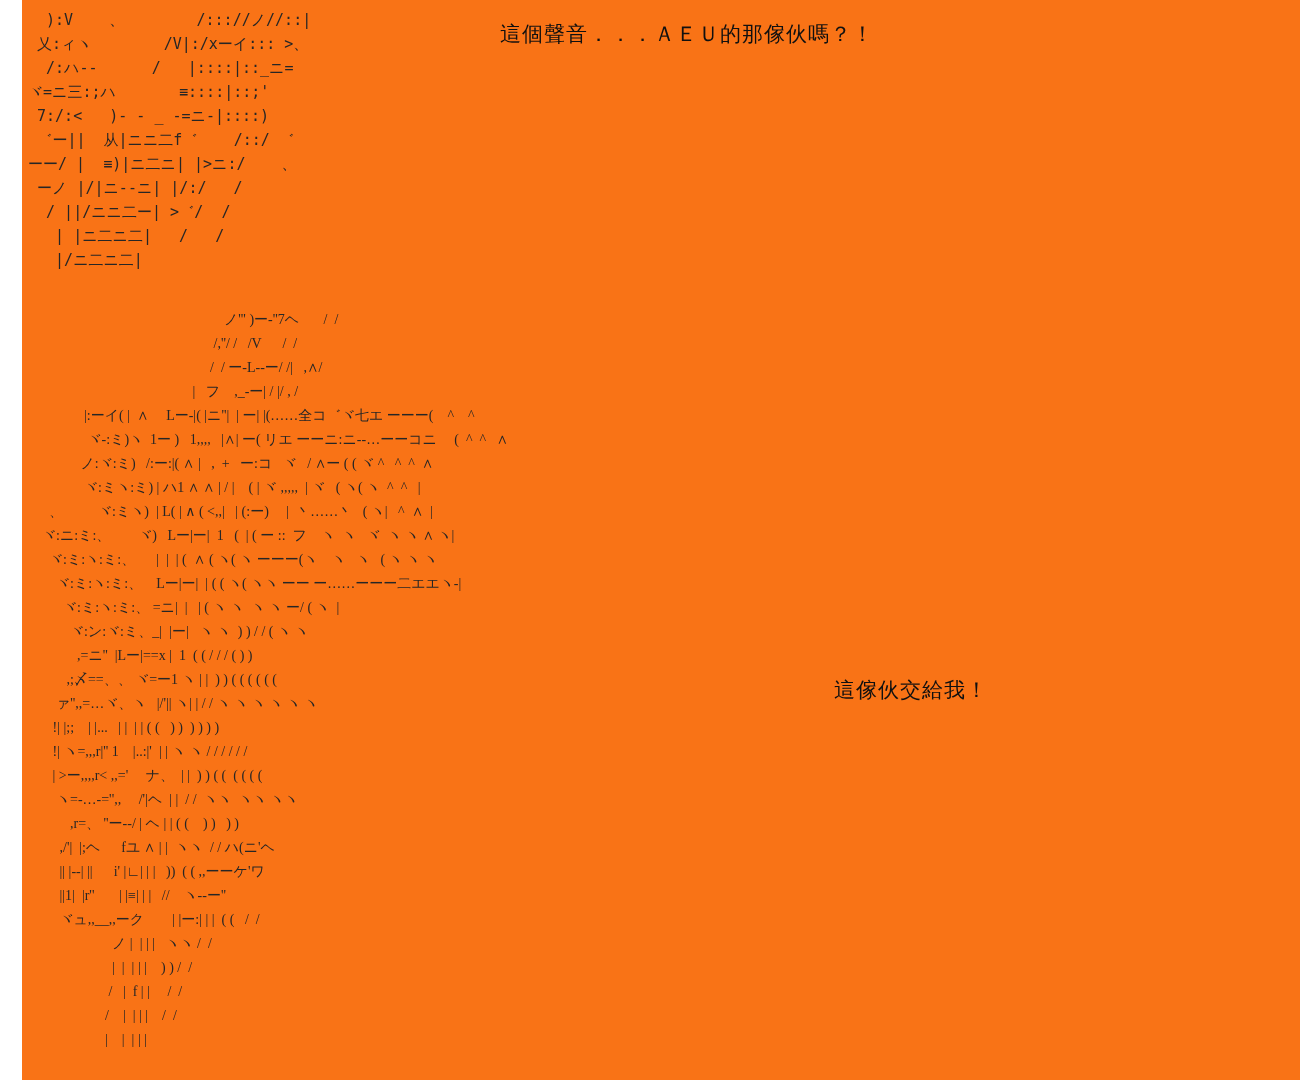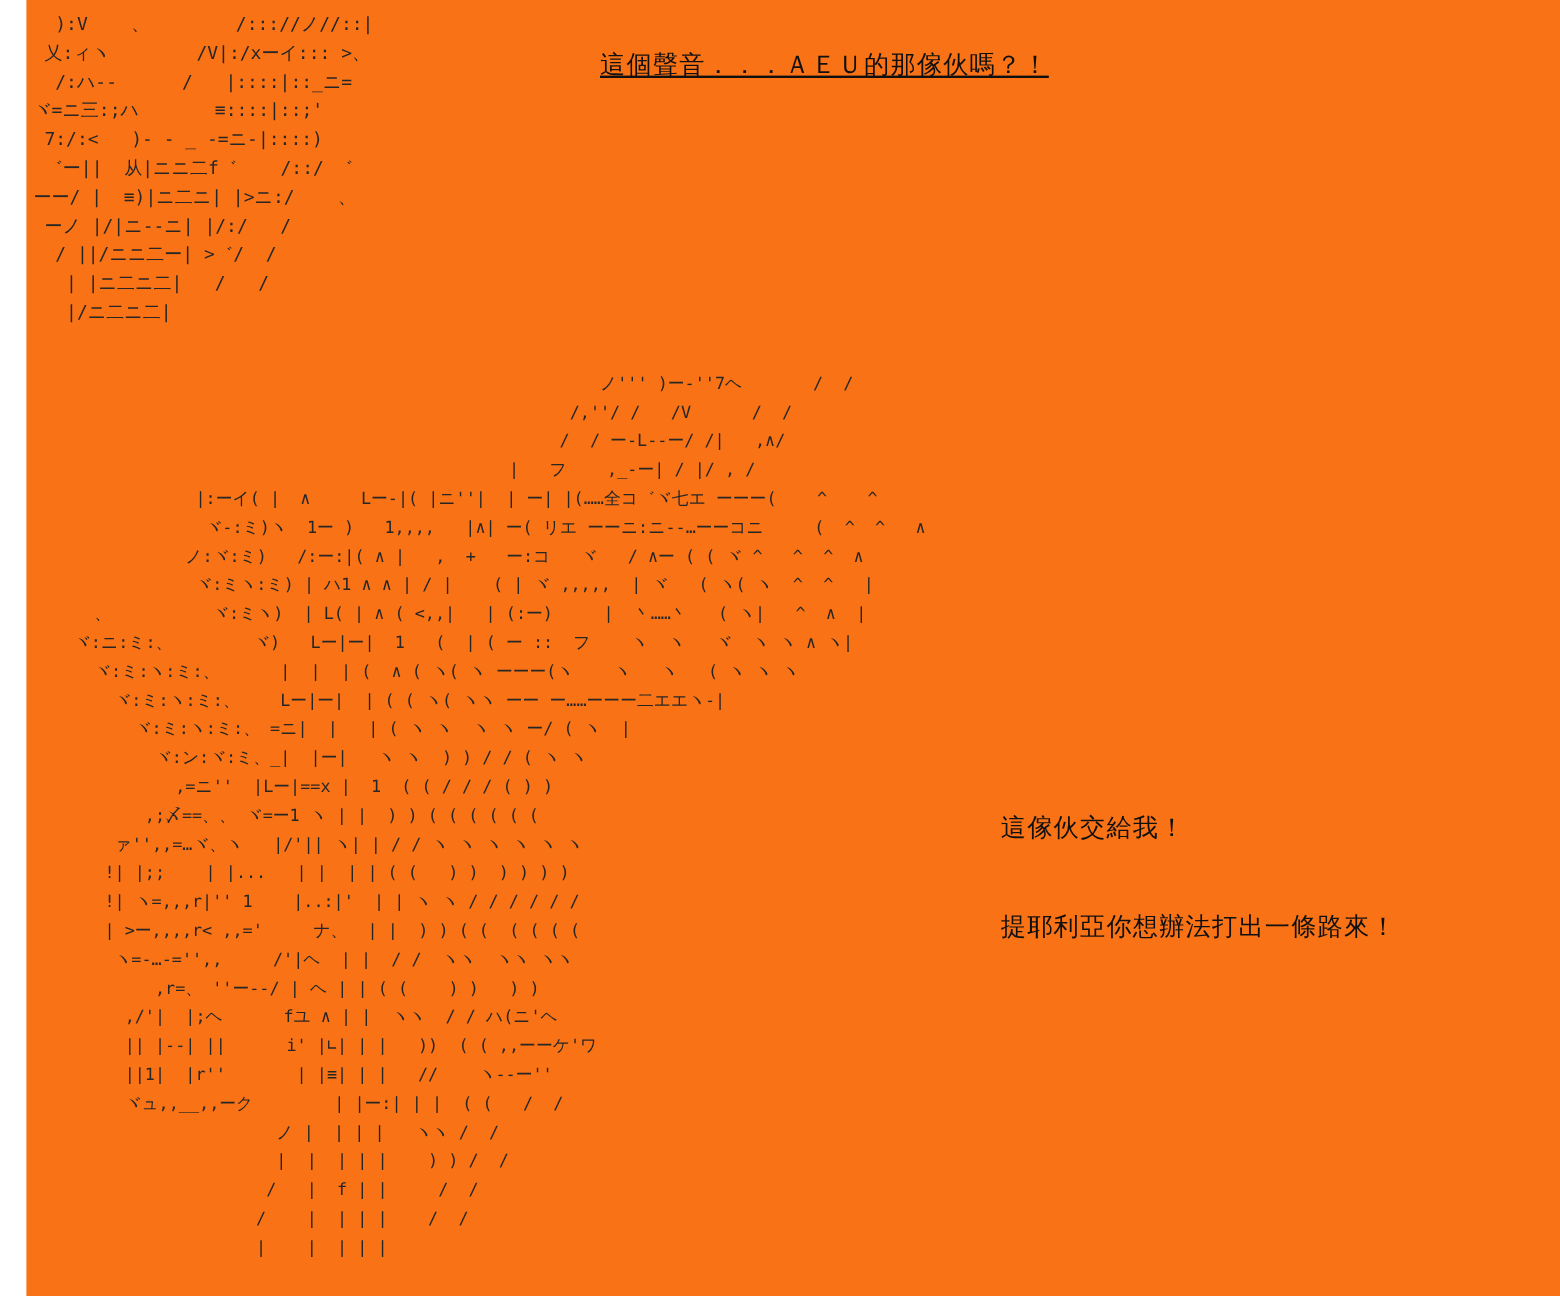--- a/index.html
+++ b/index.html
@@ -29,30 +29,31 @@
     left: 6px;
     top: 8px;
     font-size: 15px;
     line-height: 24px;
   }
   #aa-mecha {
     left: 6px;
     top: 308px;
     font-size: 14px;
     line-height: 24px;
+    font-family: Liberation Serif, serif;
   }
   .dialogue {
     position: absolute;
     font-family: "DejaVu Sans", sans-serif;
     font-size: 21px;
     letter-spacing: 1px;
     color: #101010;
     white-space: nowrap;
   }
-  #dialogue-top { left: 478px; top: 40px; text-decoration: underline; }
+  #dialogue-top { left: 478px; top: 20px; }
   #dialogue-right-1 { left: 812px; top: 676px; }
   #dialogue-right-2 { left: 812px; top: 758px; }
 </style>
 </head>
 <body>
 
 <div id="page">
 
   <pre class="aa" id="aa-character">  ):V    、        /::://ノ//::|
  乂:ィヽ        /V|:/xーイ::: &gt;、
@@ -95,15 +96,14 @@
          ||1|  |r''       | |≡| | |   //    ヽ--ー''
          ヾュ,,__,,ーク        | |ー:| | |  ( (   /  /
                         ノ |  | | |   ヽヽ /  /
                         |  |  | | |    ) ) /  /
                        /   |  f | |     /  /
                       /    |  | | |    /  /
                       |    |  | | |</pre>
 
   <div class="dialogue" id="dialogue-right-1">這傢伙交給我！</div>
 
-  <div class="dialogue" id="dialogue-right-2">提耶利亞你想辦法打出一條路來！</div>
 
 </div>
 
 </body></html>

